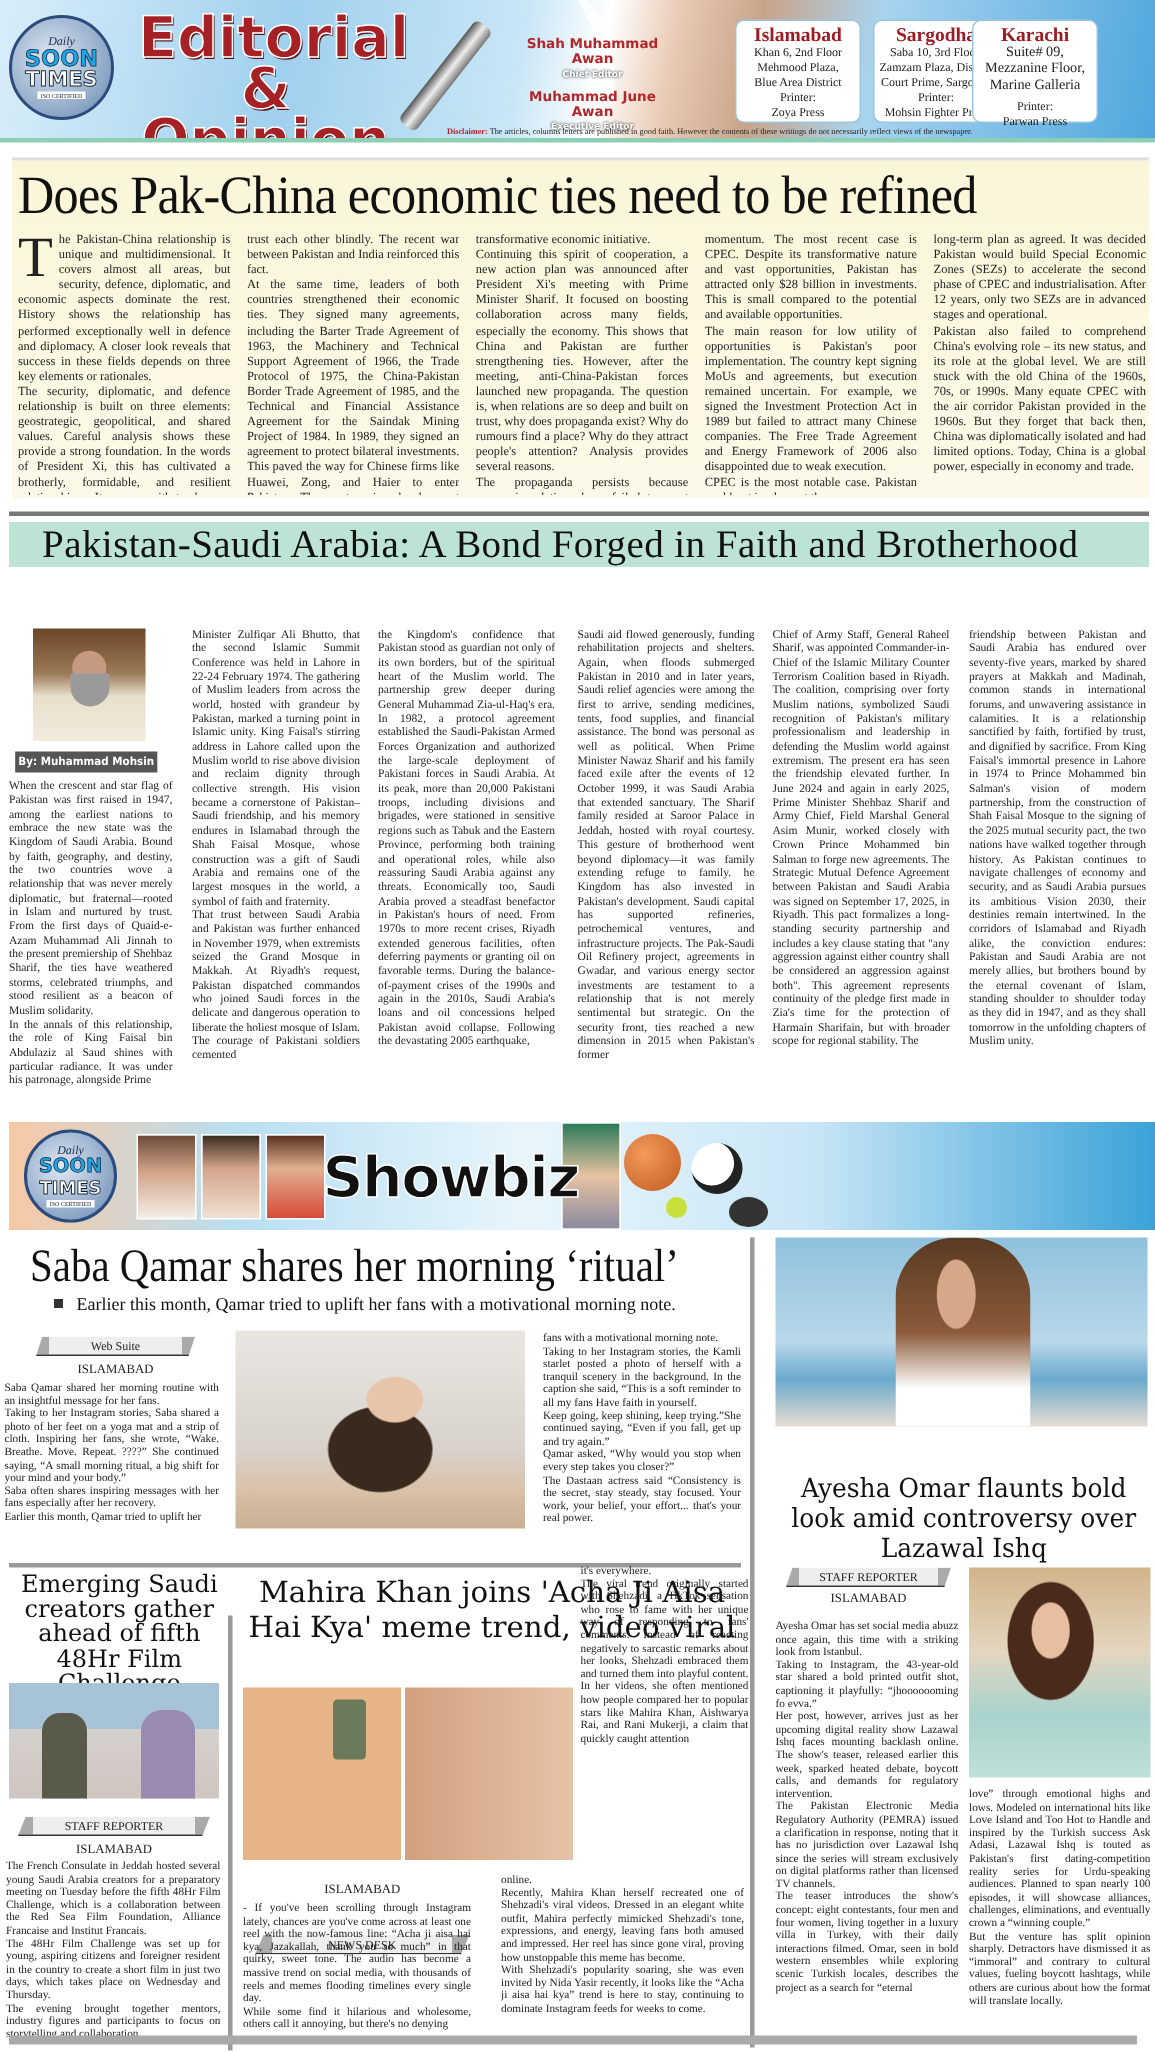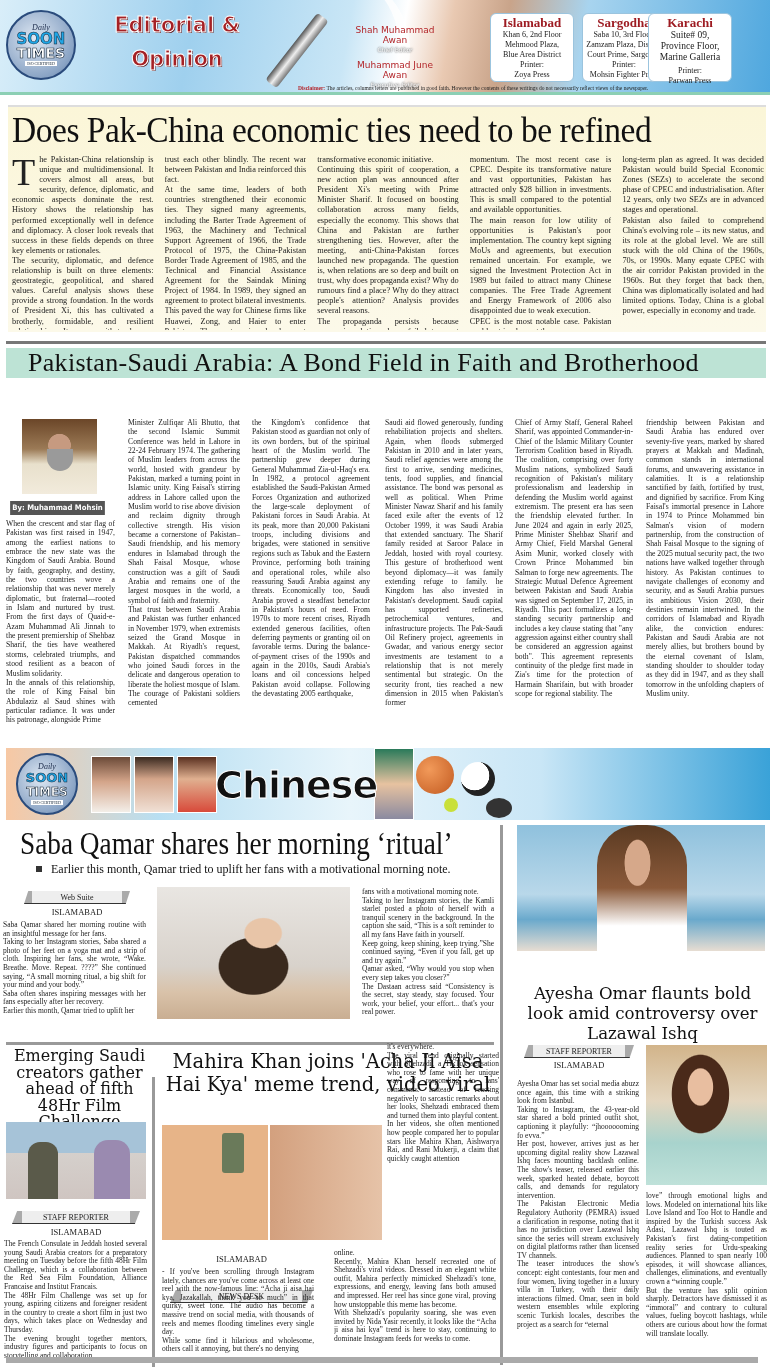--- a/index.html
+++ b/index.html
@@ -8,23 +8,23 @@
 .abs{position:absolute}
 
 
 #mast{left:0;top:0;width:770px;height:95px;background:linear-gradient(100deg,#d9eef9 0%,#9fd0ee 25%,#c9e6f6 45%,#fff 52%,#e9c9b2 58%,#c9a48a 65%,#a8d4ef 75%,#4fa7de 100%);overflow:hidden;border-bottom:3px solid #8ccfb4}
 #mast .swoosh{position:absolute;left:250px;top:-30px;width:160px;height:160px;border-radius:50%;border-right:10px solid #fff;opacity:.8}
 .logo{position:absolute;width:70px;height:70px;border-radius:50%;background:radial-gradient(circle at 40% 40%,#dfe8f3,#8aa4c5 70%,#5e7aa0);border:2px solid #2a4b7c;display:flex;flex-direction:column;align-items:center;justify-content:center;text-align:center}
 .logo .d{font-size:8px;font-style:italic;color:#1b2a4a;line-height:8px}
 .logo .s{font-family:"DejaVu Sans",sans-serif;font-weight:bold;font-size:15px;color:#1fa6e6;line-height:14px;-webkit-text-stroke:.5px #123}
 .logo .t{font-family:"DejaVu Sans",sans-serif;font-weight:bold;font-size:14px;color:#fff;line-height:14px;-webkit-text-stroke:.6px #123}
 .logo .c{font-size:4px;color:#123;background:#fff;padding:0 2px;margin-top:1px}
-#ed-title{left:92px;top:8px;width:170px;text-align:center;font-family:"DejaVu Sans",sans-serif;font-weight:bold;font-size:21px;line-height:34px;color:#a52125;-webkit-text-stroke:1px #fff;text-shadow:1px 1px 0 #5a0d0f}
+#ed-title{left:92px;top:8px;width:170px;text-align:center;font-family:"DejaVu Sans",sans-serif;font-weight:bold;font-size:38px;line-height:34px;color:#a52125;-webkit-text-stroke:1px #fff;text-shadow:1px 1px 0 #5a0d0f}
 .pen{position:absolute;left:290px;top:8px;width:14px;height:85px;background:linear-gradient(90deg,#555,#eee,#777);transform:rotate(38deg);border-radius:4px}
-.editors{left:345px;top:25px;width:100px;text-align:center;font-family:"DejaVu Sans",sans-serif;font-weight:normal;color:#b3262a;font-size:9px;line-height:10px}
+.editors{left:345px;top:25px;width:100px;text-align:center;font-family:"DejaVu Sans",sans-serif;font-weight:bold;color:#b3262a;font-size:9px;line-height:10px}
 .editors .role{color:#fff;font-size:6px;-webkit-text-stroke:0;text-shadow:0 0 2px #000}
 .office{position:absolute;top:13px;width:84px;height:69px;background:#fff;border:1px solid #9bc4de;border-radius:6px;text-align:center;font-size:8px;line-height:10px;color:#222;padding-top:1px}
 .office .city{font-weight:bold;font-size:13px;color:#9d1b22;line-height:15px}
 #disclaimer{left:298px;top:85px;width:470px;font-size:5.5px;color:#222}
 #disclaimer b{color:#b31f25}
 
 
 #a1{left:8px;top:105px;width:758px;height:227px;background:linear-gradient(180deg,#fbf6d8,#fcf9e9);border-top:2px solid #ddd}
 #a1-title{left:12px;top:108px;width:750px;font-size:36px;line-height:44px;color:#111;letter-spacing:-.5px;transform:scaleX(.93);transform-origin:left}
 .cols{position:absolute;display:flex;gap:11px}
@@ -101,41 +101,41 @@
     <div class="city">Sargodha</div>
     <div>Saba 10, 3rd Floor,</div>
     <div>Zamzam Plaza, District</div>
     <div>Court Prime, Sargodha</div>
     <div>Printer:</div>
     <div>Mohsin Fighter Press</div>
   </div>
   <div class="office" style="left:648px">
     <div class="city">Karachi</div>
     <div style="font-size:9.5px;line-height:11px">Suite# 09,</div>
-    <div style="font-size:9.5px;line-height:11px">Province Floor,</div>
+    <div style="font-size:9.5px;line-height:11px">Mezzanine Floor,</div>
     <div style="font-size:9.5px;line-height:11px;margin-bottom:3px">Marine Galleria</div>
     <div>Printer:</div>
     <div>Parwan Press</div>
   </div>
   <div id="disclaimer" class="abs"><b>Disclaimer:</b> <span>The articles, columns letters are published in good faith. However the contents of these writings do not necessarily reflect views of the newspaper.</span></div>
 </header>
 
 <section id="a1" class="abs"></section>
 <h1 id="a1-title" class="abs" style="font-weight:normal">Does Pak-China economic ties need to be refined</h1>
 <div class="cols" style="left:12px;top:155px;width:752px;height:175px">
   <div class="col" style="width:142px"><span class="dropcap">T</span><span class="ptext">he Pakistan-China relationship is unique and multidimensional. It covers almost all areas, but security, defence, diplomatic, and economic aspects dominate the rest. History shows the relationship has performed exceptionally well in defence and diplomacy. A closer look reveals that success in these fields depends on three key elements or rationales.<br>The security, diplomatic, and defence relationship is built on three elements: geostrategic, geopolitical, and shared values. Careful analysis shows these provide a strong foundation. In the words of President Xi, this has cultivated a brotherly, formidable, and resilient relationship. It can withstand any situation, and both countries can</span></div>
   <div class="col" style="width:142px"><span class="ptext">trust each other blindly. The recent war between Pakistan and India reinforced this fact.<br>At the same time, leaders of both countries strengthened their economic ties. They signed many agreements, including the Barter Trade Agreement of 1963, the Machinery and Technical Support Agreement of 1966, the Trade Protocol of 1975, the China-Pakistan Border Trade Agreement of 1985, and the Technical and Financial Assistance Agreement for the Saindak Mining Project of 1984. In 1989, they signed an agreement to protect bilateral investments. This paved the way for Chinese firms like Huawei, Zong, and Haier to enter Pakistan. The next major development was the China-Pakistan Economic Corridor (CPEC), a</span></div>
   <div class="col" style="width:142px"><span class="ptext">transformative economic initiative.<br>Continuing this spirit of cooperation, a new action plan was announced after President Xi's meeting with Prime Minister Sharif. It focused on boosting collaboration across many fields, especially the economy. This shows that China and Pakistan are further strengthening ties. However, after the meeting, anti-China-Pakistan forces launched new propaganda. The question is, when relations are so deep and built on trust, why does propaganda exist? Why do rumours find a place? Why do they attract people's attention? Analysis provides several reasons.<br>The propaganda persists because economic relations have failed to meet expectations and potential. Cooperation often began with promise but lacked</span></div>
   <div class="col" style="width:142px"><span class="ptext">momentum. The most recent case is CPEC. Despite its transformative nature and vast opportunities, Pakistan has attracted only $28 billion in investments. This is small compared to the potential and available opportunities.<br>The main reason for low utility of opportunities is Pakistan's poor implementation. The country kept signing MoUs and agreements, but execution remained uncertain. For example, we signed the Investment Protection Act in 1989 but failed to attract many Chinese companies. The Free Trade Agreement and Energy Framework of 2006 also disappointed due to weak execution.<br>CPEC is the most notable case. Pakistan could not implement the</span></div>
   <div class="col" style="width:142px"><span class="ptext">long-term plan as agreed. It was decided Pakistan would build Special Economic Zones (SEZs) to accelerate the second phase of CPEC and industrialisation. After 12 years, only two SEZs are in advanced stages and operational.<br>Pakistan also failed to comprehend China's evolving role – its new status, and its role at the global level. We are still stuck with the old China of the 1960s, 70s, or 1990s. Many equate CPEC with the air corridor Pakistan provided in the 1960s. But they forget that back then, China was diplomatically isolated and had limited options. Today, China is a global power, especially in economy and trade.</span></div>
 </div>
 <hr class="sep" style="left:6px;top:341px;width:760px">
 
 <div id="a2bar" class="abs"></div>
-<h1 id="a2-title" class="abs" style="font-weight:normal">Pakistan-Saudi Arabia: A Bond Field in Faith and Brotherhood</h1>
+<h1 id="a2-title" class="abs" style="font-weight:normal">Pakistan-Saudi Arabia: A Bond Forged in Faith and Brotherhood</h1>
 <div id="author-photo" class="abs">
     <div class="beard"></div>
   </div>
 <div id="byline" class="abs">By: Muhammad Mohsin Iqbal</div>
 <div class="c2 abs" style="left:6px;top:519px;width:109px"><span class="ptext">When the crescent and star flag of Pakistan was first raised in 1947, among the earliest nations to embrace the new state was the Kingdom of Saudi Arabia. Bound by faith, geography, and destiny, the two countries wove a relationship that was never merely diplomatic, but fraternal—rooted in Islam and nurtured by trust. From the first days of Quaid-e-Azam Muhammad Ali Jinnah to the present premiership of Shehbaz Sharif, the ties have weathered storms, celebrated triumphs, and stood resilient as a beacon of Muslim solidarity.<br>In the annals of this relationship, the role of King Faisal bin Abdulaziz al Saud shines with particular radiance. It was under his patronage, alongside Prime</span></div>
 <div class="c2 abs" style="left:128px;top:418px;width:112px"><span class="ptext">Minister Zulfiqar Ali Bhutto, that the second Islamic Summit Conference was held in Lahore in 22-24 February 1974. The gathering of Muslim leaders from across the world, hosted with grandeur by Pakistan, marked a turning point in Islamic unity. King Faisal's stirring address in Lahore called upon the Muslim world to rise above division and reclaim dignity through collective strength. His vision became a cornerstone of Pakistan–Saudi friendship, and his memory endures in Islamabad through the Shah Faisal Mosque, whose construction was a gift of Saudi Arabia and remains one of the largest mosques in the world, a symbol of faith and fraternity.<br>That trust between Saudi Arabia and Pakistan was further enhanced in November 1979, when extremists seized the Grand Mosque in Makkah. At Riyadh's request, Pakistan dispatched commandos who joined Saudi forces in the delicate and dangerous operation to liberate the holiest mosque of Islam. The courage of Pakistani soldiers cemented</span></div>
 <div class="c2 abs" style="left:252px;top:418px;width:118px"><span class="ptext">the Kingdom's confidence that Pakistan stood as guardian not only of its own borders, but of the spiritual heart of the Muslim world. The partnership grew deeper during General Muhammad Zia-ul-Haq's era. In 1982, a protocol agreement established the Saudi-Pakistan Armed Forces Organization and authorized the large-scale deployment of Pakistani forces in Saudi Arabia. At its peak, more than 20,000 Pakistani troops, including divisions and brigades, were stationed in sensitive regions such as Tabuk and the Eastern Province, performing both training and operational roles, while also reassuring Saudi Arabia against any threats. Economically too, Saudi Arabia proved a steadfast benefactor in Pakistan's hours of need. From 1970s to more recent crises, Riyadh extended generous facilities, often deferring payments or granting oil on favorable terms. During the balance-of-payment crises of the 1990s and again in the 2010s, Saudi Arabia's loans and oil concessions helped Pakistan avoid collapse. Following the devastating 2005 earthquake,</span></div>
 <div class="c2 abs" style="left:385px;top:418px;width:118px"><span class="ptext">Saudi aid flowed generously, funding rehabilitation projects and shelters. Again, when floods submerged Pakistan in 2010 and in later years, Saudi relief agencies were among the first to arrive, sending medicines, tents, food supplies, and financial assistance. The bond was personal as well as political. When Prime Minister Nawaz Sharif and his family faced exile after the events of 12 October 1999, it was Saudi Arabia that extended sanctuary. The Sharif family resided at Saroor Palace in Jeddah, hosted with royal courtesy. This gesture of brotherhood went beyond diplomacy—it was family extending refuge to family. he Kingdom has also invested in Pakistan's development. Saudi capital has supported refineries, petrochemical ventures, and infrastructure projects. The Pak-Saudi Oil Refinery project, agreements in Gwadar, and various energy sector investments are testament to a relationship that is not merely sentimental but strategic. On the security front, ties reached a new dimension in 2015 when Pakistan's former</span></div>
 <div class="c2 abs" style="left:515px;top:418px;width:118px"><span class="ptext">Chief of Army Staff, General Raheel Sharif, was appointed Commander-in-Chief of the Islamic Military Counter Terrorism Coalition based in Riyadh. The coalition, comprising over forty Muslim nations, symbolized Saudi recognition of Pakistan's military professionalism and leadership in defending the Muslim world against extremism. The present era has seen the friendship elevated further. In June 2024 and again in early 2025, Prime Minister Shehbaz Sharif and Army Chief, Field Marshal General Asim Munir, worked closely with Crown Prince Mohammed bin Salman to forge new agreements. The Strategic Mutual Defence Agreement between Pakistan and Saudi Arabia was signed on September 17, 2025, in Riyadh. This pact formalizes a long-standing security partnership and includes a key clause stating that "any aggression against either country shall be considered an aggression against both". This agreement represents continuity of the pledge first made in Zia's time for the protection of Harmain Sharifain, but with broader scope for regional stability. The</span></div>
 <div class="c2 abs" style="left:646px;top:418px;width:118px"><span class="ptext">friendship between Pakistan and Saudi Arabia has endured over seventy-five years, marked by shared prayers at Makkah and Madinah, common stands in international forums, and unwavering assistance in calamities. It is a relationship sanctified by faith, fortified by trust, and dignified by sacrifice. From King Faisal's immortal presence in Lahore in 1974 to Prince Mohammed bin Salman's vision of modern partnership, from the construction of Shah Faisal Mosque to the signing of the 2025 mutual security pact, the two nations have walked together through history. As Pakistan continues to navigate challenges of economy and security, and as Saudi Arabia pursues its ambitious Vision 2030, their destinies remain intertwined. In the corridors of Islamabad and Riyadh alike, the conviction endures: Pakistan and Saudi Arabia are not merely allies, but brothers bound by the eternal covenant of Islam, standing shoulder to shoulder today as they did in 1947, and as they shall tomorrow in the unfolding chapters of Muslim unity.</span></div>
@@ -149,21 +149,21 @@
   </div>
   <div class="ph" style="left:85px;top:8px;width:40px;height:57px;background:linear-gradient(180deg,#6b4a38,#d4a58a 45%,#f3eee8)"></div>
   <div class="ph" style="left:128px;top:8px;width:40px;height:57px;background:linear-gradient(180deg,#3a2a20,#d4a58a 40%,#f0e0d5)"></div>
   <div class="ph" style="left:171px;top:8px;width:40px;height:57px;background:linear-gradient(180deg,#5a3020,#e0b090 40%,#d84a3a)"></div>
   <div class="ph" style="left:368px;top:0;width:40px;height:72px;background:linear-gradient(180deg,#2a7a5a,#e7c2a0 50%,#8a8aa0)"></div>
   <div class="ball" style="left:410px;top:8px;width:38px;height:38px;background:radial-gradient(circle at 35% 35%,#f29a5a,#c25a20)"></div>
   <div class="ball" style="left:455px;top:14px;width:34px;height:34px;background:radial-gradient(circle at 40% 40%,#fff 50%,#222 52%)"></div>
   <div class="ball" style="left:438px;top:50px;width:14px;height:14px;background:#c9e03a"></div>
   <div class="ball" style="left:480px;top:50px;width:26px;height:20px;background:#333"></div>
 </div>
-<div id="showbiz-word" class="abs">Chinese</div>
+<div id="showbiz-word" class="abs">Showbiz</div>
 
 <h2 id="saba-title" class="abs" style="font-weight:normal">Saba Qamar shares her morning ‘ritual’</h2>
 <div id="saba-sub" class="abs"><span class="sq"></span><span>Earlier this month, Qamar tried to uplift her fans with a motivational morning note.</span></div>
 <div class="desk" style="left:24px;top:891px;width:106px">Web Suite</div>
 <div class="city2" style="left:24px;top:907px;width:106px">ISLAMABAD</div>
 <div class="c3 abs" style="left:3px;top:921px;width:143px;height:96px;overflow:hidden"><span class="ptext">Saba Qamar shared her morning routine with an insightful message for her fans.<br>Taking to her Instagram stories, Saba shared a photo of her feet on a yoga mat and a strip of cloth. Inspiring her fans, she wrote, “Wake. Breathe. Move. Repeat. ????” She continued saying, “A small morning ritual, a big shift for your mind and your body.”<br>Saba often shares inspiring messages with her fans especially after her recovery.<br>Earlier this month, Qamar tried to uplift her</span></div>
 <div id="saba-photo" class="abs"></div>
 <div class="c3 abs" style="left:362px;top:888px;width:132px;height:135px;overflow:hidden"><span class="ptext">fans with a motivational morning note.<br>Taking to her Instagram stories, the Kamli starlet posted a photo of herself with a tranquil scenery in the background. In the caption she said, “This is a soft reminder to all my fans Have faith in yourself.<br>Keep going, keep shining, keep trying.”She continued saying, “Even if you fall, get up and try again.”<br>Qamar asked, “Why would you stop when every step takes you closer?”<br>The Dastaan actress said “Consistency is the secret, stay steady, stay focused. Your work, your belief, your effort... that's your real power.</span></div>
 <hr class="thin" style="left:6px;top:1042px;width:488px">
 

